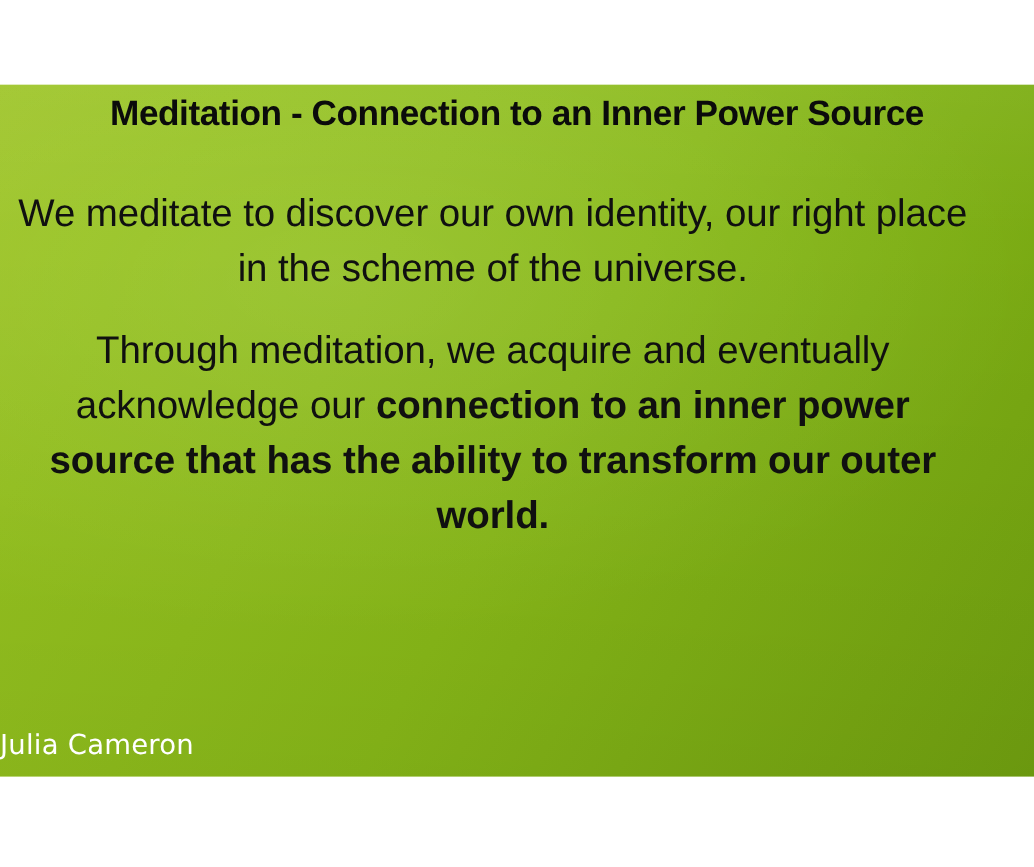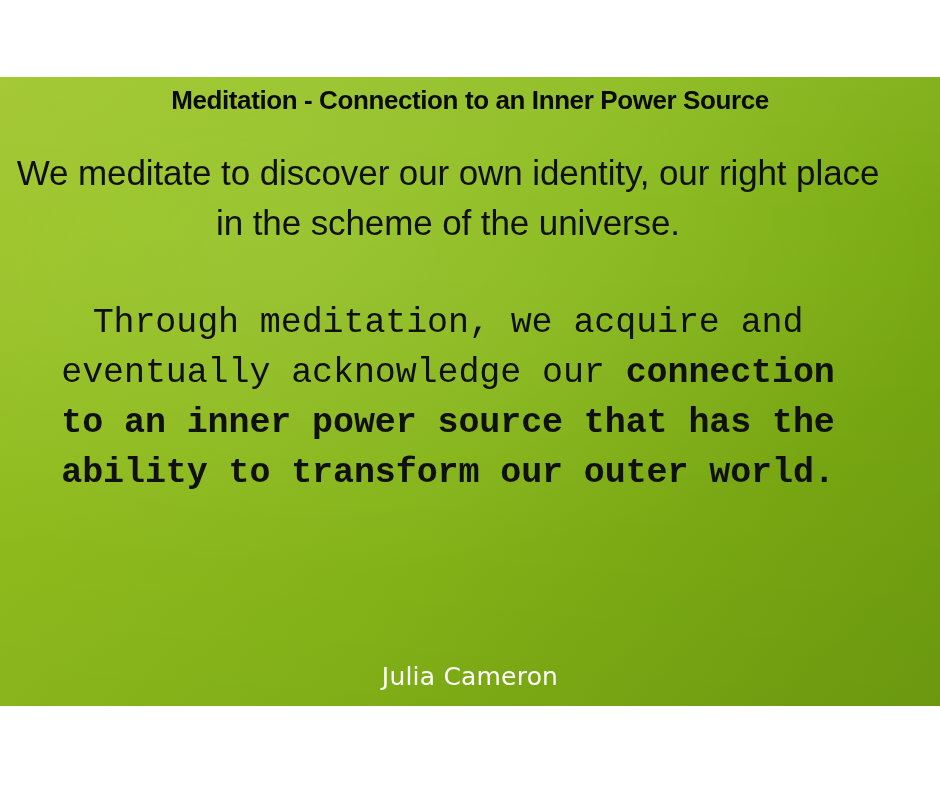--- a/index.html
+++ b/index.html
@@ -64,66 +64,65 @@
     position: absolute;
     left: 0;
     top: 8px;
     width: 940px;
     padding: 0 20px;
     box-sizing: border-box;
     text-align: center;
     color: #0b0b0b;
     font-family: "Liberation Sans", sans-serif;
     font-weight: bold;
-    font-size: 26px;
+    font-size: 32px;
     line-height: 1.18;
     letter-spacing: -0.4px;
     white-space: nowrap;
   }
 
   
   .quote-body {
     position: absolute;
     left: 0;
-    top: 71px;
+    top: 92px;
     width: 896px;
     padding: 0 10px;
     box-sizing: border-box;
     text-align: center;
     color: #101010;
     font-family: "Liberation Sans", sans-serif;
     font-size: 35px;
     line-height: 50px;
     letter-spacing: -0.1px;
   }
 
   .para {
     margin: 0;
     padding: 0;
   }
   .para + .para {
-    margin-top: 50px; 
-    font-family: Liberation Mono, monospace;
+    margin-top: 25px; 
   }
 
   .para .strong {
     font-weight: bold;
   }
 
   .para-2 {
     padding: 0 28px;
   }
 
   
   .attribution {
     position: absolute;
     left: 0;
     bottom: 14px;
     width: 940px;
-    text-align: center;
+    text-align: left;
     color: #ffffff;
     font-family: "DejaVu Sans", sans-serif;
     font-size: 25px;
     font-weight: normal;
     line-height: 1.2;
     letter-spacing: 0.2px;
   }
 </style>
 </head>
 <body>

